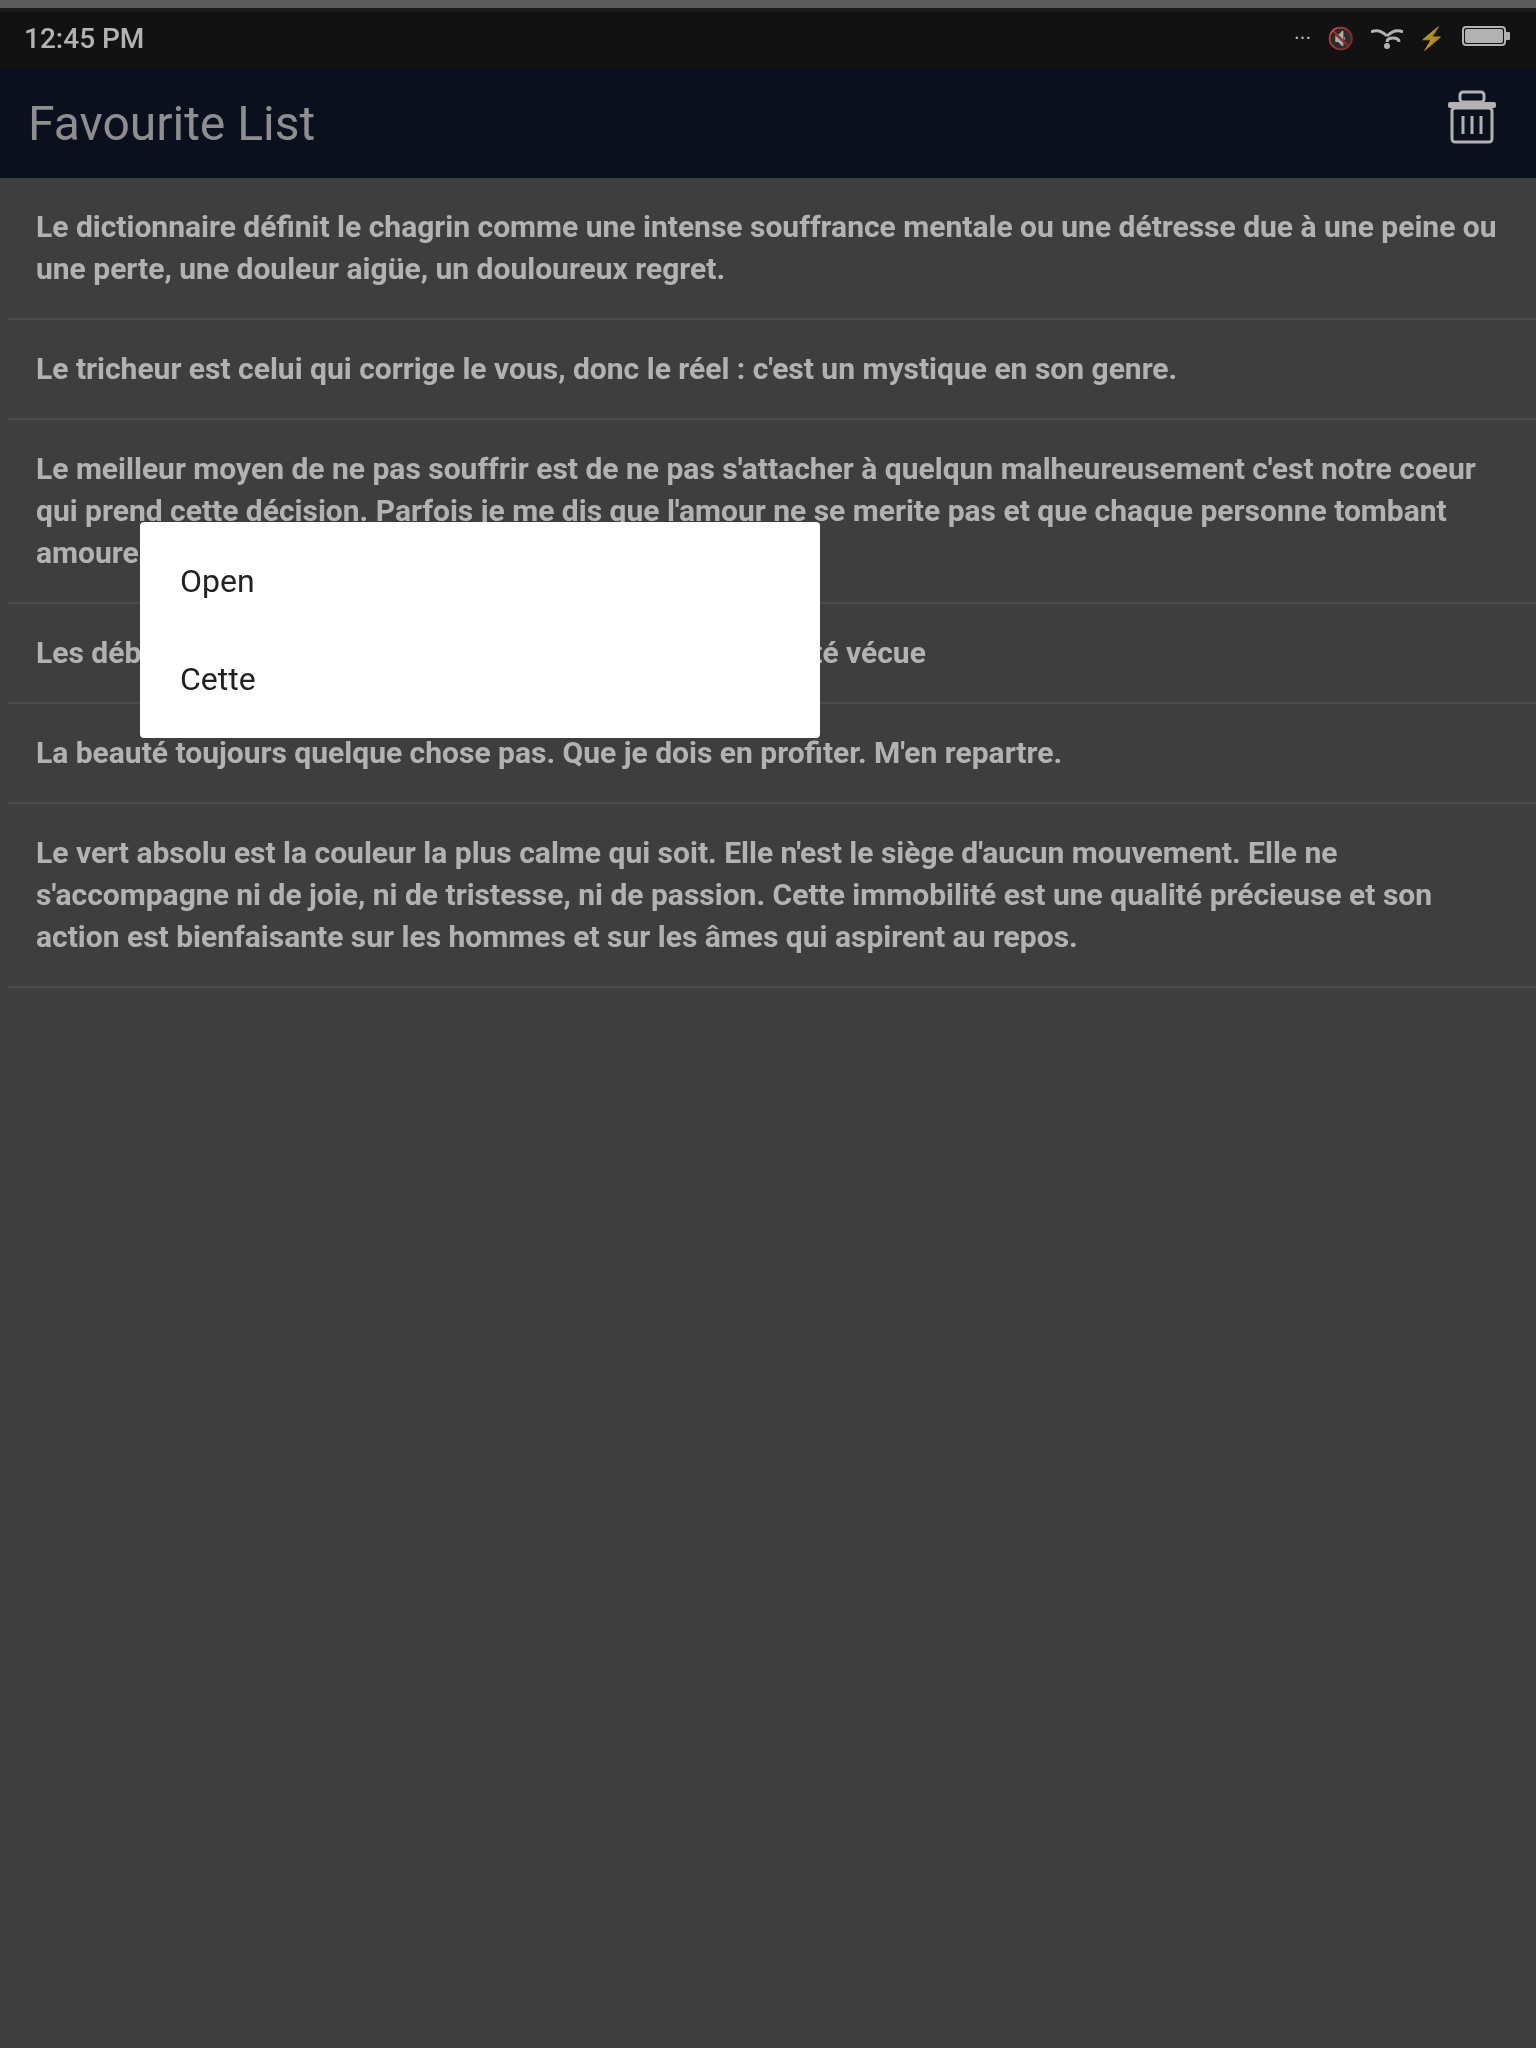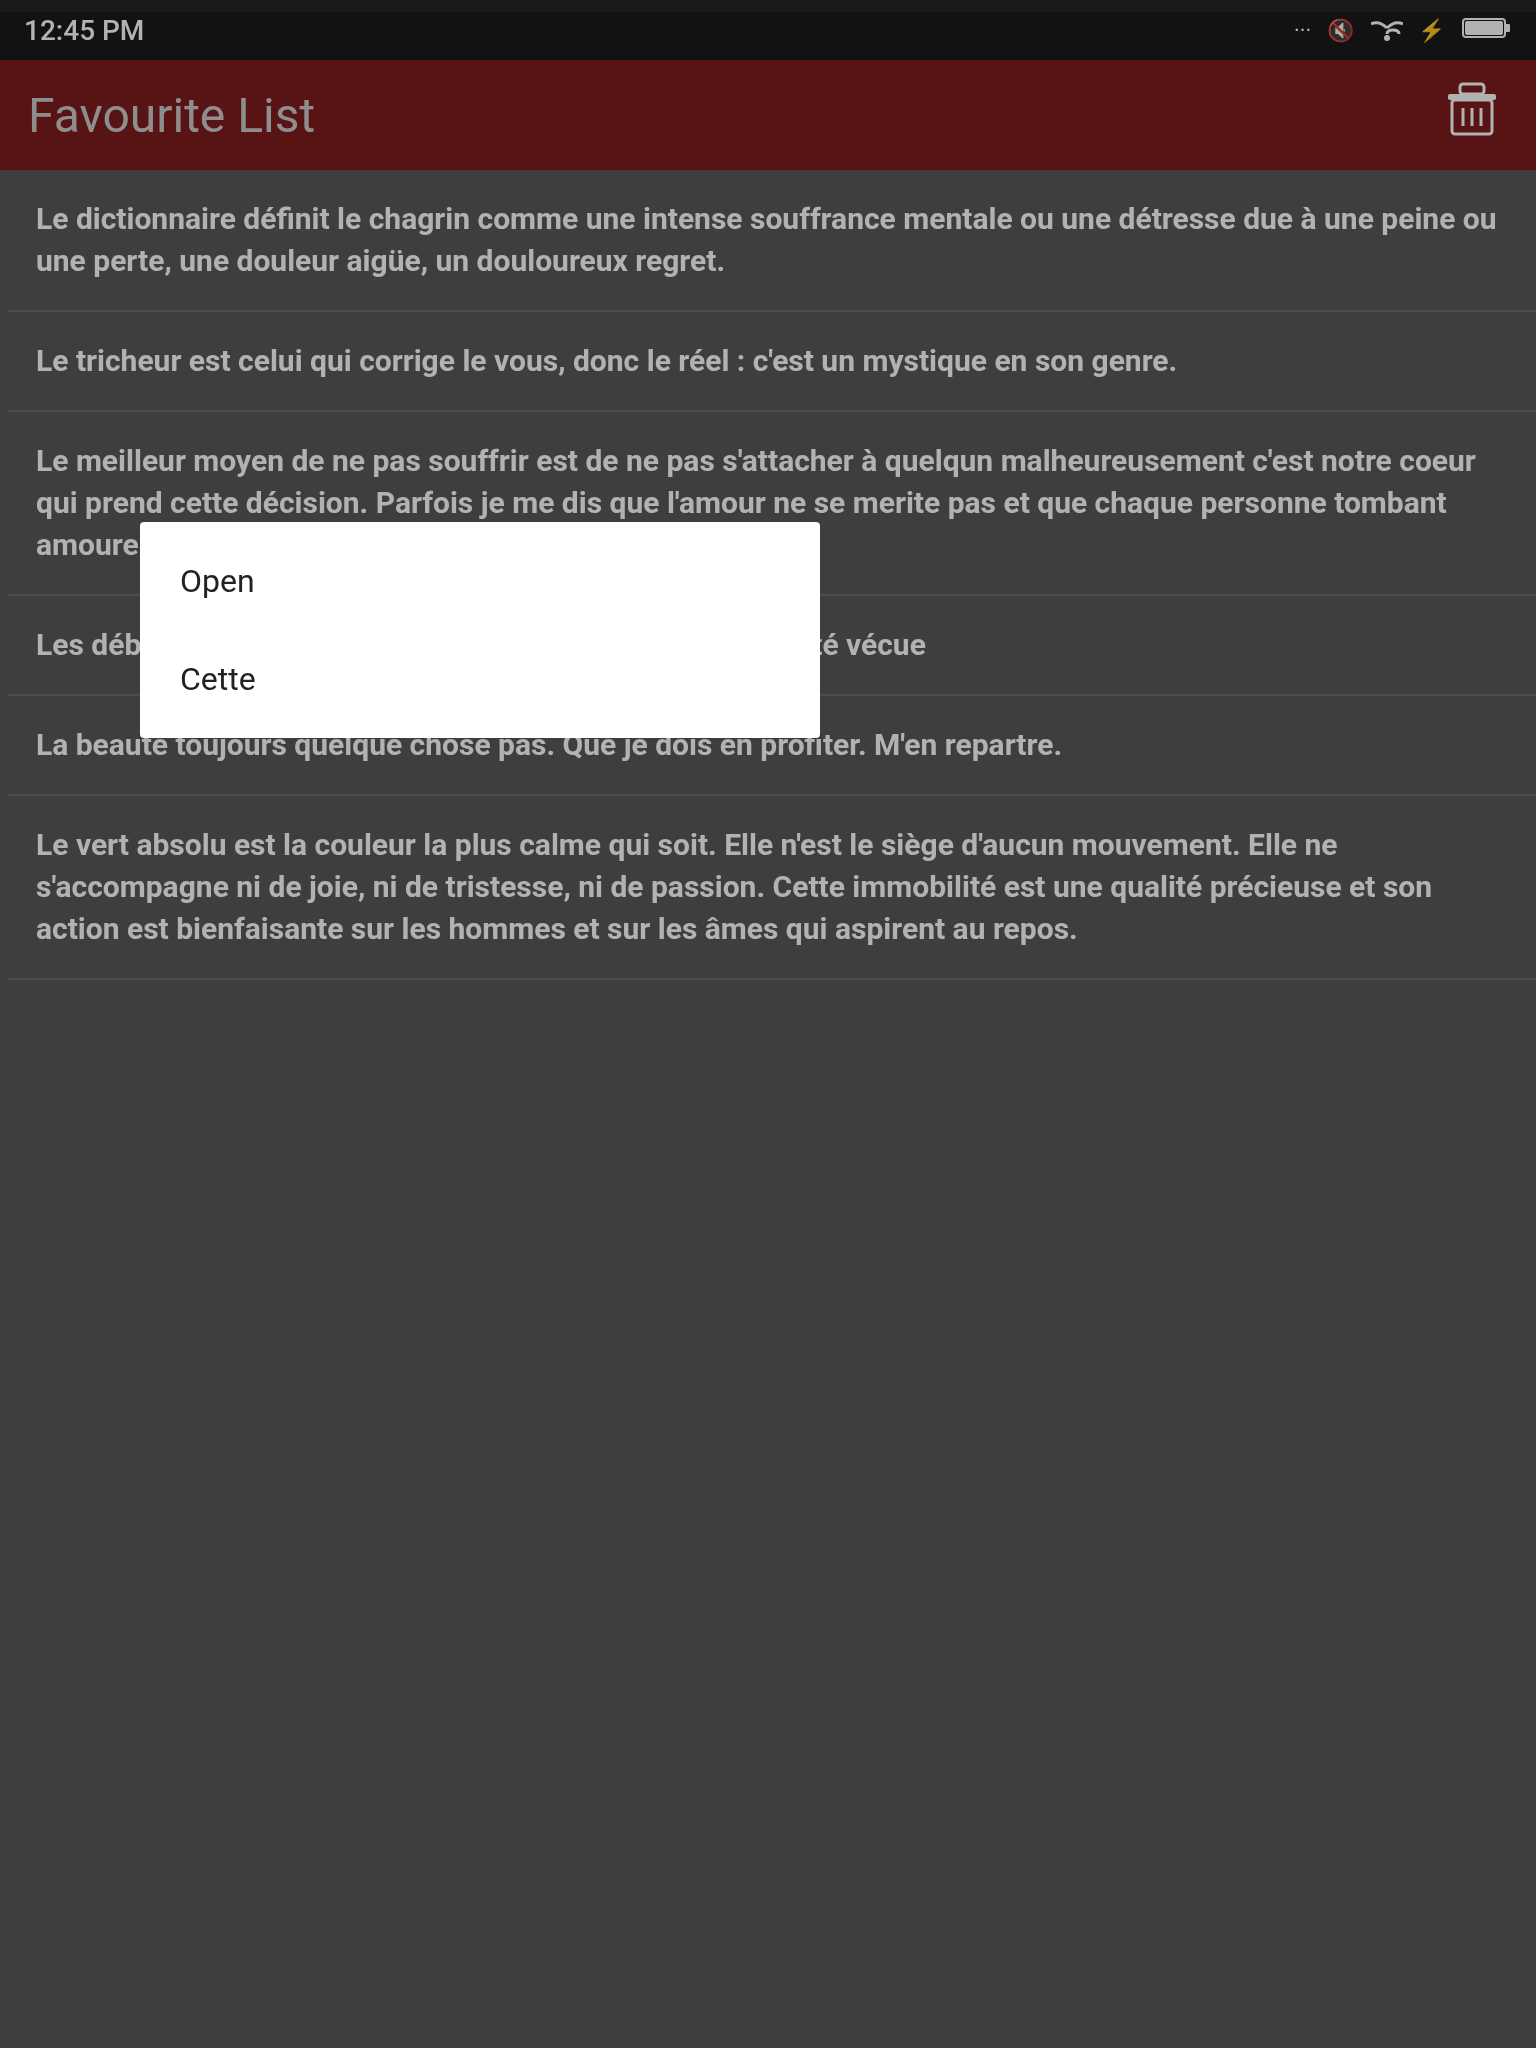--- a/index.html
+++ b/index.html
@@ -19,20 +19,21 @@
 
     
     .status-bar {
       width: 100%;
       height: 60px;
       background-color: #1a1a1a;
       display: flex;
       align-items: center;
       justify-content: space-between;
       padding: 12px 24px;
+      margin-top: 8px;
     }
 
     .status-bar-time {
       color: #ffffff;
       font-size: 28px;
       font-weight: 500;
     }
 
     .status-bar-icons {
       display: flex;
@@ -42,21 +43,21 @@
 
     .status-icon {
       color: #ffffff;
       font-size: 22px;
     }
 
     
     .toolbar {
       width: 100%;
       height: 110px;
-      background-color: #7f1d1d;
+      background-color: #0f172a;
       display: flex;
       align-items: center;
       justify-content: space-between;
       padding: 0 28px;
     }
 
     .toolbar-title {
       color: #cccccc;
       font-size: 48px;
       font-weight: 400;

